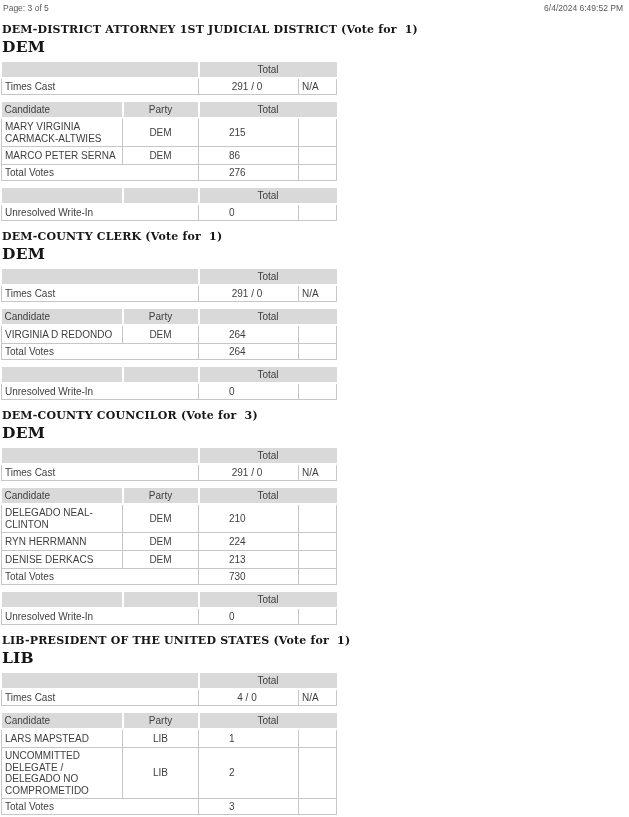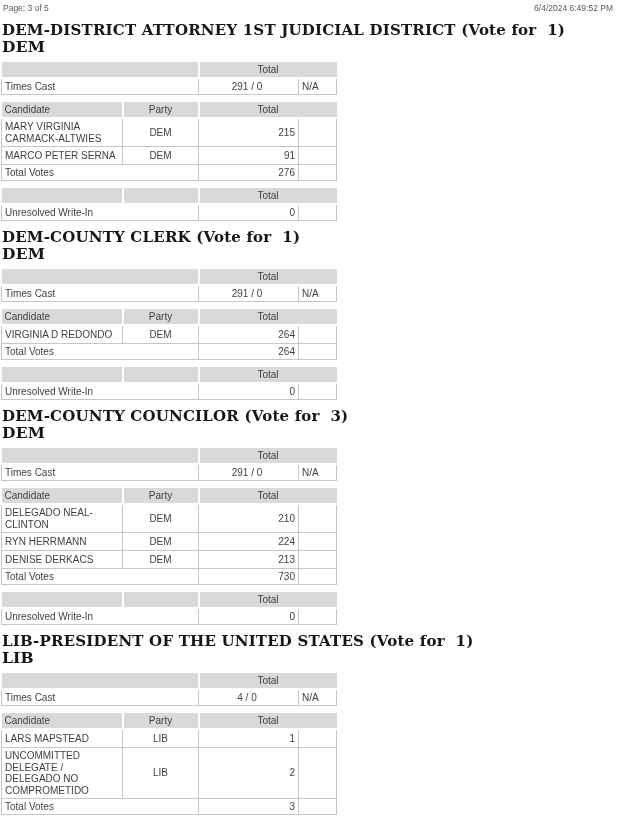--- a/index.html
+++ b/index.html
@@ -2,47 +2,47 @@
 <html><head>
 <meta charset="utf-8">
 <style>
   html,body{margin:0;padding:0;}
   body{
     width:629px;height:817px;background:#ffffff;overflow:hidden;
     font-family:"Liberation Sans",sans-serif;color:#3f3f3f;
   }
   .page-hdr{
     display:flex;justify-content:space-between;align-items:flex-start;
-    padding:3px 16px 0 3px;font-size:8.5px;color:#595959;height:11px;
+    padding:3px 6px 0 3px;font-size:8.5px;color:#595959;height:11px;
   }
   .contest{margin:0;}
   .contest-title{
     font-family:"DejaVu Serif",serif;font-weight:bold;color:#161616;
-    font-size:15px;line-height:18px;letter-spacing:.2px;
+    font-size:11px;line-height:18px;letter-spacing:.2px;
     margin:7px 0 0 2px;white-space:nowrap;
   }
   .contest-party{
     font-family:"DejaVu Serif",serif;font-weight:bold;color:#161616;
     font-size:15.5px;line-height:16px;letter-spacing:.2px;margin:0 0 0 2px;
   }
   table.t{
     border-collapse:collapse;table-layout:fixed;width:335px;
     margin:7px 0 0 1px;font-size:10px;color:#3f3f3f;
   }
   table.t td{
     border:1px solid #c6c6c6;padding:1px 3px;height:13px;line-height:11.5px;
     overflow:hidden;vertical-align:middle;
   }
   table.t td.h{
     background:#d9d9d9;border:none;border-bottom:2px solid #ffffff;
     height:13px;
   }
   table.t td.h + td.h{border-left:2px solid #ffffff;}
   .ctr{text-align:center;}
-  .num{text-align:right;padding-left:30px !important;}
+  .num{text-align:left;padding-left:30px !important;}
   .tcnum{text-align:center;padding-right:6px !important;}
   .name{padding:2px 3px !important;}
 </style>
 </head>
 <body>
 
 <div class="page-hdr">
   <span>Page: 3 of 5</span>
   <span>6/4/2024 6:49:52 PM</span>
 </div>
@@ -85,21 +85,21 @@
     </tr>
     <tr>
       <td class="name">MARY VIRGINIA CARMACK-ALTWIES</td>
       <td class="ctr">DEM</td>
       <td class="num">215</td>
       <td></td>
     </tr>
     <tr>
       <td class="name">MARCO PETER SERNA</td>
       <td class="ctr">DEM</td>
-      <td class="num">91</td>
+      <td class="num">86</td>
       <td></td>
     </tr>
     <tr>
       <td colspan="2">Total Votes</td>
       <td class="num">276</td>
       <td></td>
     </tr>
   </tbody>
     </table>
 

